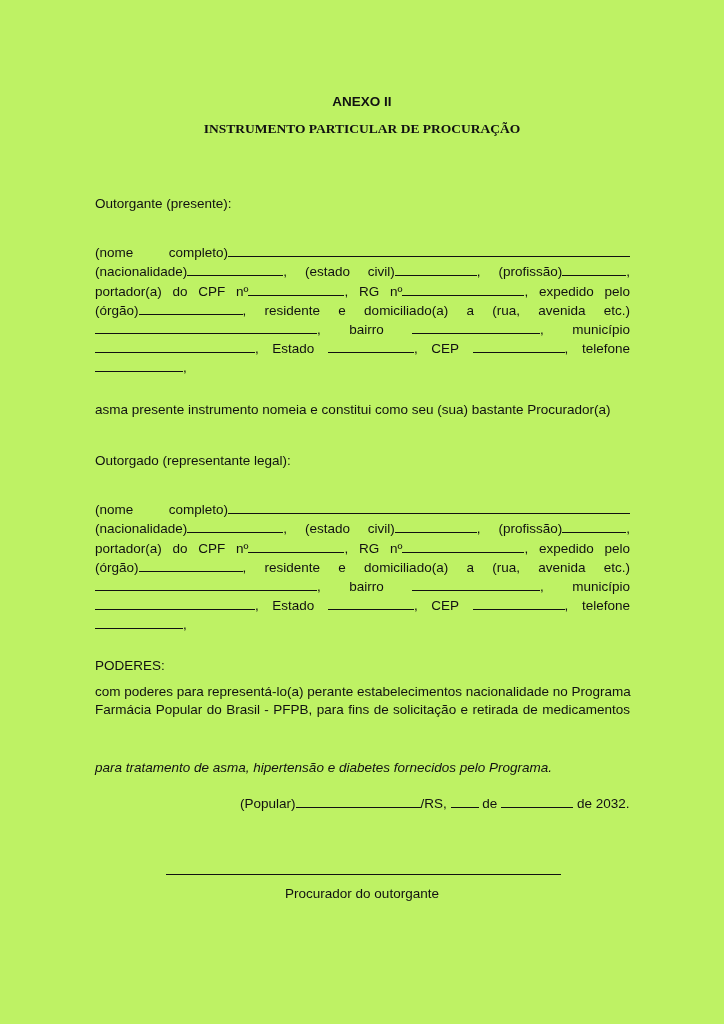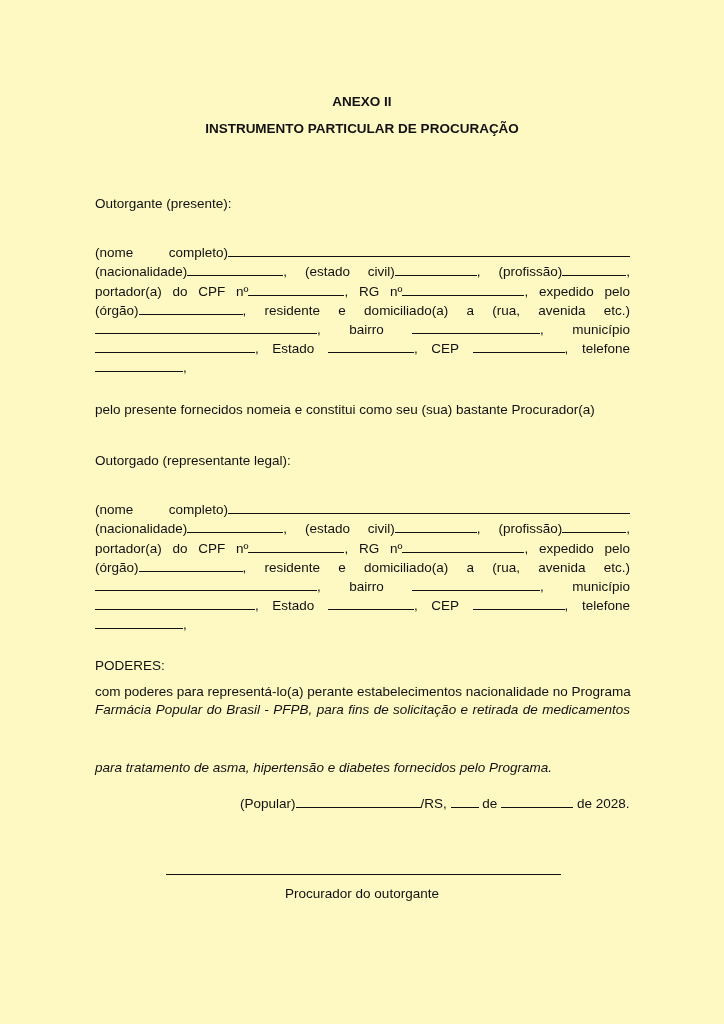--- a/index.html
+++ b/index.html
@@ -1,34 +1,34 @@
 <!DOCTYPE html>
 <html><head>
 <meta charset="utf-8">
 <style>
   html, body { margin: 0; padding: 0; background: #ffffff; }
   body { width: 724px; height: 1024px; position: relative; overflow: hidden;
          font-family: "Liberation Sans", sans-serif; color: #111; }
-  .page { position: absolute; left: 0; top: 0; width: 724px; height: 1024px; background: #fef9c3; }
+  .page { position: absolute; left: 0; top: 0; width: 724px; height: 1024px; background: #bef264; }
   .center { position: absolute; left: 0; width: 724px; text-align: center; font-size: 13.5px; }
   .bold { font-weight: bold; }
   .txt { position: absolute; left: 95px; font-size: 13.5px; white-space: nowrap; }
   .jline { position: absolute; left: 95px; width: 535px; font-size: 13.5px; height: 18px;
            display: flex; justify-content: space-between; align-items: baseline; white-space: nowrap; }
   .blank { display: inline-block; border-bottom: 1px solid #111; height: 13px; vertical-align: baseline; }
   .seg { white-space: nowrap; }
   .sigline { position: absolute; left: 166px; width: 395px; top: 874px; border-top: 1px solid #111; }
 </style>
 </head>
 <body>
 
 <div class="page">
 
   <div class="center bold" style="top:94px;">ANEXO II</div>
-  <div class="center bold" style="top:121px;">INSTRUMENTO PARTICULAR DE PROCURAÇÃO</div>
+  <div class="center bold" style="top:121px;font-family:Liberation Serif, serif;">INSTRUMENTO PARTICULAR DE PROCURAÇÃO</div>
 
   <div class="txt" style="top:196px;">Outorgante (presente):</div>
 
   <div>
     <div class="jline" style="top:243px;">
       <span class="seg">(nome</span>
       <span class="seg"><span>completo)</span><span class="blank" style="width:402px"></span></span>
     </div>
     <div class="jline" style="top:262px;">
       <span class="seg"><span>(nacionalidade)</span><span class="blank" style="width:96px"></span>,</span>
@@ -66,21 +66,21 @@
       <span class="seg"><span class="blank" style="width:160px"></span>,</span>
       <span class="seg">Estado</span>
       <span class="seg"><span class="blank" style="width:86px"></span>,</span>
       <span class="seg">CEP</span>
       <span class="seg"><span class="blank" style="width:92px"></span>,</span>
       <span class="seg">telefone</span>
     </div>
     <div class="txt" style="top:358px;"><span class="blank" style="width:88px"></span>,</div>
   </div>
 
-  <div class="txt" style="top:402px;">pelo presente fornecidos nomeia e constitui como seu (sua) bastante Procurador(a)</div>
+  <div class="txt" style="top:402px;">asma presente instrumento nomeia e constitui como seu (sua) bastante Procurador(a)</div>
 
   <div class="txt" style="top:453px;">Outorgado (representante legal):</div>
 
   <div>
     <div class="jline" style="top:500px;">
       <span class="seg">(nome</span>
       <span class="seg">completo)<span class="blank" style="width:402px"></span></span>
     </div>
     <div class="jline" style="top:519px;">
       <span class="seg">(nacionalidade)<span class="blank" style="width:96px"></span>,</span>
@@ -123,28 +123,28 @@
       <span class="seg">telefone</span>
     </div>
     <div class="txt" style="top:615px;"><span class="blank" style="width:88px"></span>,</div>
   </div>
 
   <div class="txt" style="top:658px;">PODERES:</div>
   <div class="jline" style="top:684px;">
       <span style="text-align:justify; text-align-last:justify; width:535px; display:block;">com poderes para representá-lo(a) perante estabelecimentos nacionalidade no Programa</span>
     </div>
   <div class="jline" style="top:702px;">
-      <span style="text-align:justify; text-align-last:justify; width:535px; display:block;font-style:italic;">Farmácia Popular do Brasil - PFPB, para fins de solicitação e retirada de medicamentos</span>
+      <span style="text-align:justify; text-align-last:justify; width:535px; display:block;">Farmácia Popular do Brasil - PFPB, para fins de solicitação e retirada de medicamentos</span>
     </div>
   <div class="txt" style="top:760px;font-style:italic;">para tratamento de asma, hipertensão e diabetes fornecidos pelo Programa.</div>
 
   <div class="txt" style="left:240px; top:794px;">
     <span>(Popular)</span><span class="blank" style="width:125px"></span><span>/RS,</span>
     <span class="blank" style="width:28px"></span>
     <span>de</span>
     <span class="blank" style="width:72px"></span>
-    <span>de 2028.</span>
+    <span>de 2032.</span>
   </div>
 
   <div class="sigline"></div>
   <div class="center" style="top:886px;">Procurador do outorgante</div>
 
 </div>
 
 </body></html>

